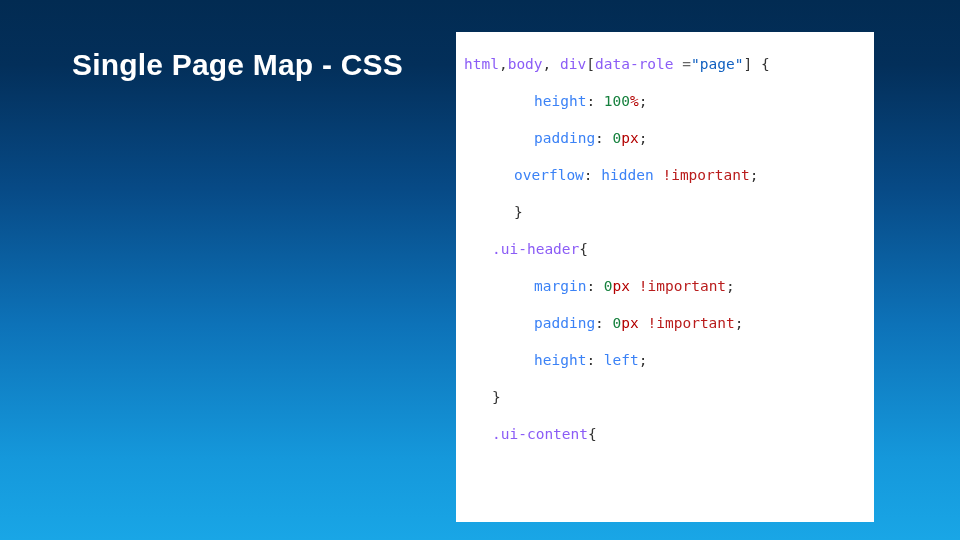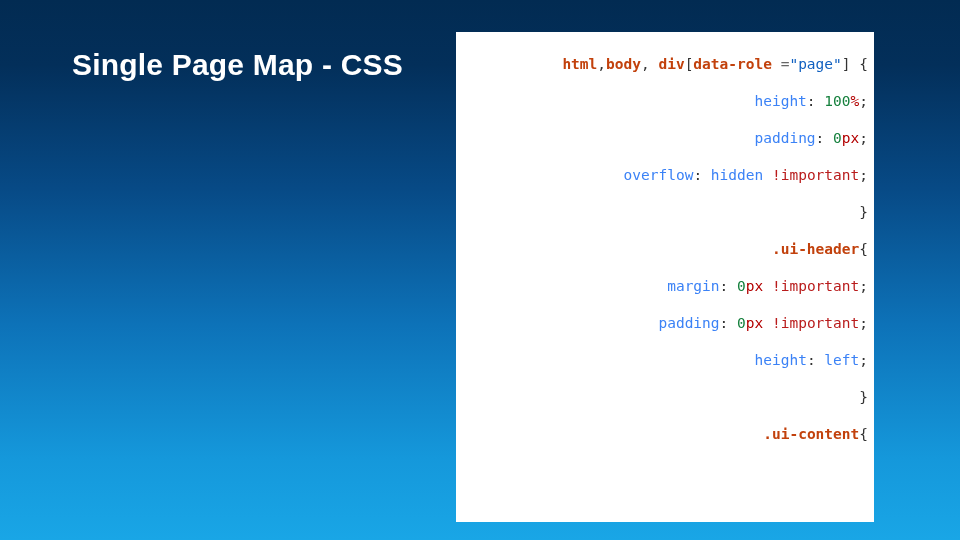--- a/index.html
+++ b/index.html
@@ -2,21 +2,20 @@
 <html><head>
 <meta charset="utf-8">
 <style>
   * { box-sizing: border-box; margin: 0; padding: 0; }
   html, body { width: 960px; height: 540px; overflow: hidden; font-family: Arial, Helvetica, sans-serif; }
   .slide {
     width: 960px;
     height: 540px;
     background: linear-gradient(to bottom, #022b52 0%, #032f5a 12%, #074a86 35%, #0d72b8 60%, #1598db 85%, #19a6e6 100%);
     position: relative;
-    text-align: right;
   }
   .title {
     position: absolute;
     top: 48px;
     left: 72px;
     color: #ffffff;
     font-size: 30px;
     font-weight: bold;
     letter-spacing: 0.2px;
   }
@@ -29,21 +28,21 @@
     background: #ffffff;
     padding: 4px 6px 6px 8px;
     font-family: "Menlo", "Consolas", monospace;
     font-size: 14.5px;
     line-height: 18.5px;
     color: #333;
     white-space: pre;
     overflow: hidden;
   }
   .code-panel .line { display: block; }
-  .sel   { color: #c2410c; font-weight: bold; }   
+  .sel   { color: #8b5cf6; }   
   .attr  { color: #3b82f6; }   
   .punc  { color: #333333; }
   .num   { color: #15803d; }   
   .unit  { color: #b30000; }   
   .str   { color: #1060c0; }   
   .op    { color: #666666; }   
   .kw    { color: #b91c1c; }
   .ind1  { display:inline-block; width: 70px; }
   .ind1s { display:inline-block; width: 50px; }
   .ind0  { display:inline-block; width: 28px; }

